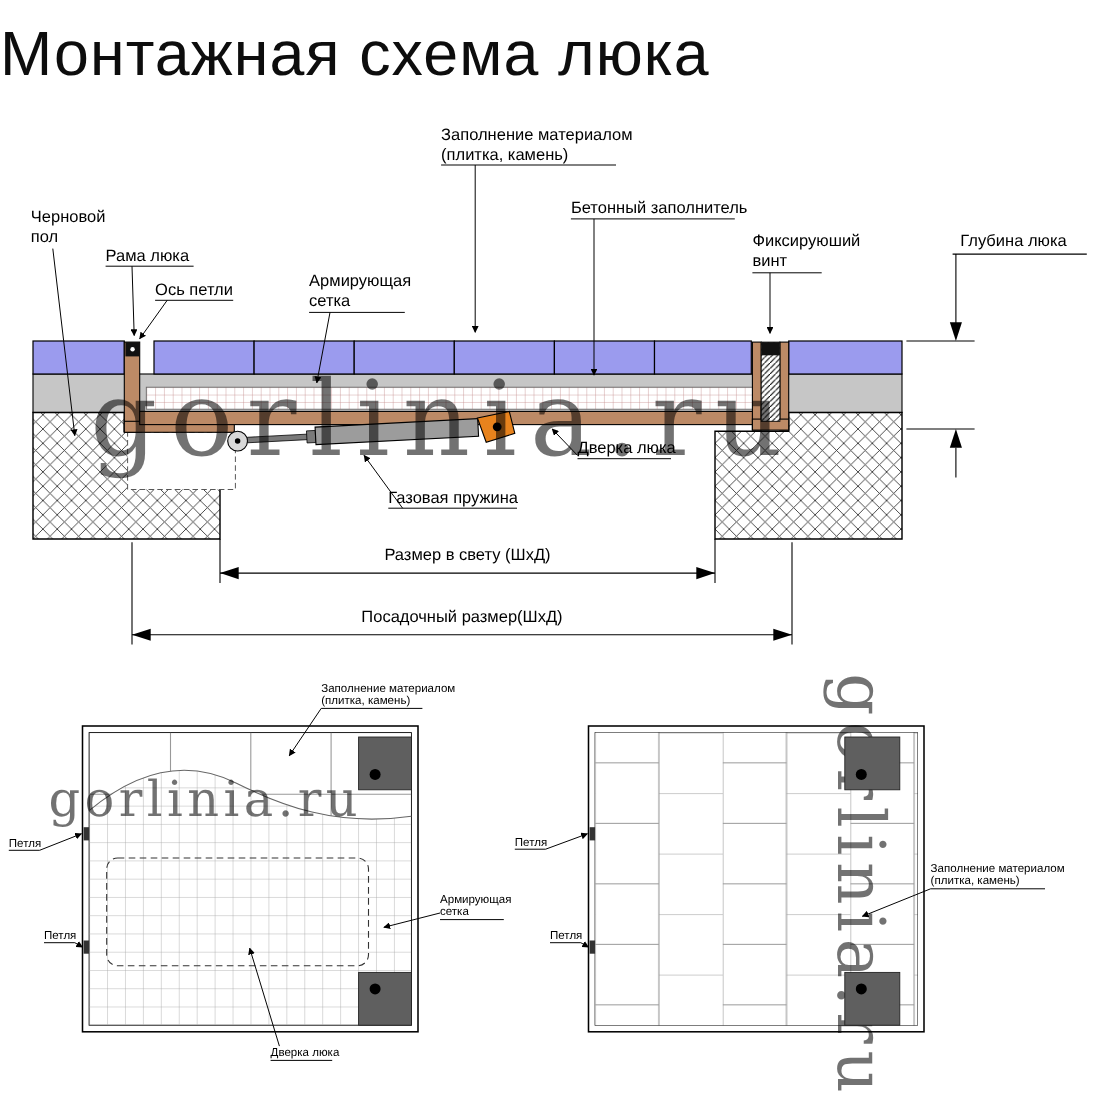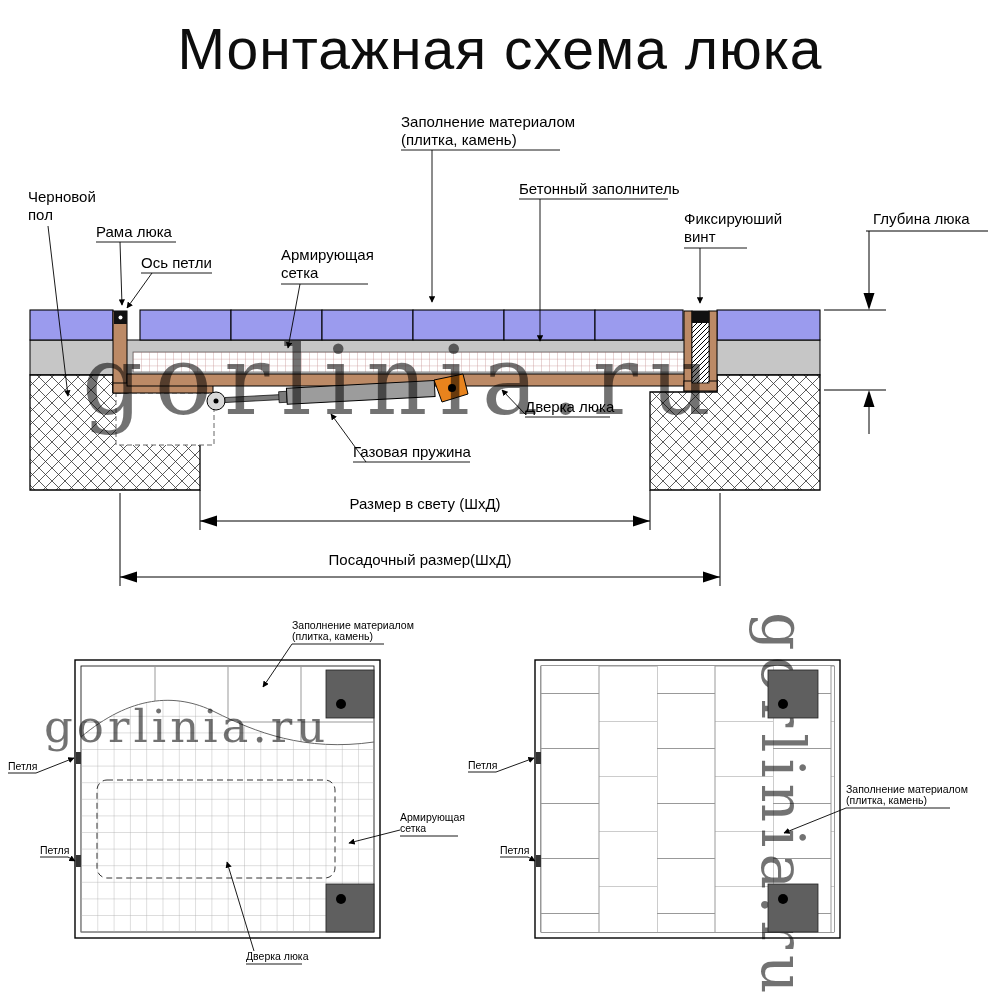--- a/index.html
+++ b/index.html
@@ -1,17 +1,17 @@
 <!DOCTYPE html>
 <html><head>
 <meta charset="utf-8">
 <style>
   html,body{margin:0;padding:0;background:#fff;}
   .page{position:relative;width:1000px;height:1000px;background:#fff;overflow:hidden;}
-  .title{position:absolute;top:16px;left:0;width:1000px;text-align:center;
+  .title{position:absolute;top:16px;left:0;width:1000px;
          font-family:"Liberation Sans",sans-serif;font-size:57px;font-weight:400;color:#0d0d0d;letter-spacing:1px;}
   svg{position:absolute;top:0;left:0;}
   svg text{font-family:"Liberation Sans",sans-serif;fill:#000;}
   .lbl{font-size:15px;}
   .lbls{font-size:10.5px;}
   .dim{font-size:15px;}
   .wm{font-family:"DejaVu Serif",serif;opacity:.55;}
   .ld{stroke:#000;stroke-width:.9;fill:none;}
   .ul{stroke:#000;stroke-width:.9;}
   .dl{stroke:#000;stroke-width:1;fill:none;}

